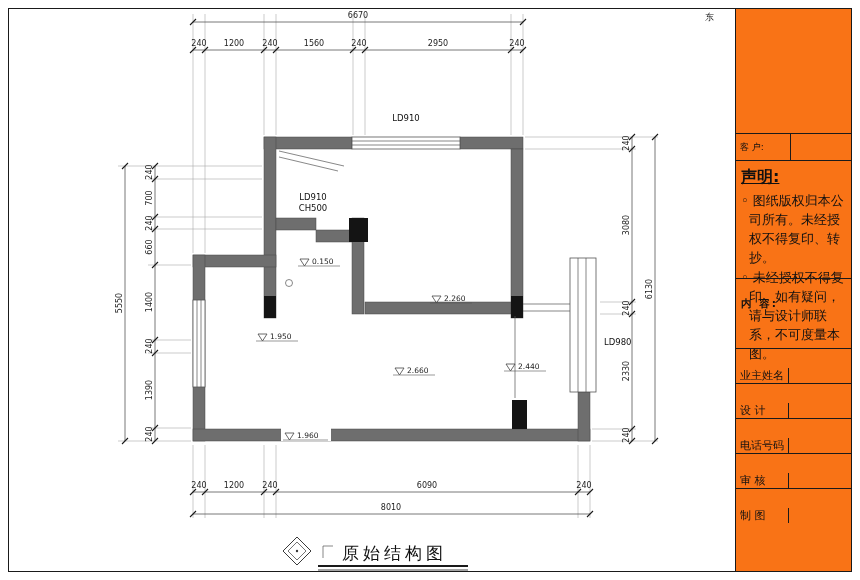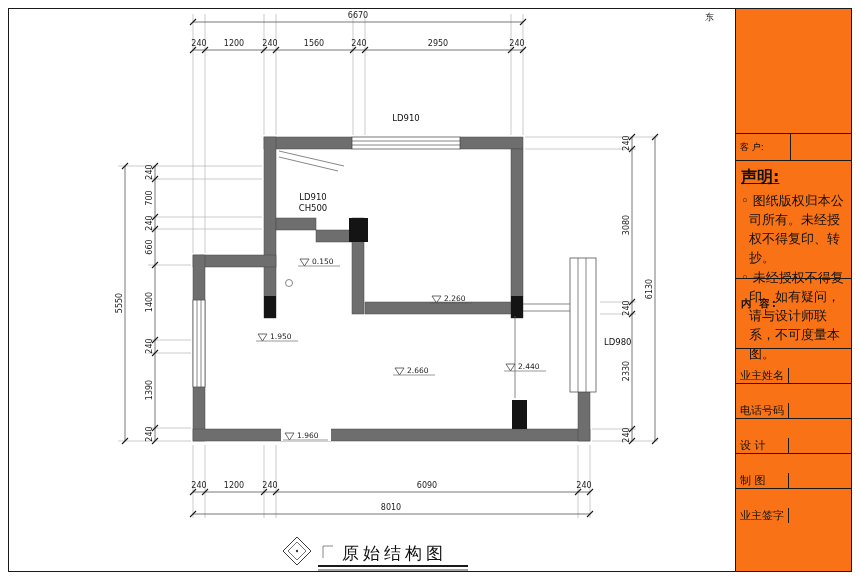--- a/index.html
+++ b/index.html
@@ -290,30 +290,30 @@
     </div>
     <div class="tb-content">
       <div class="tb-content-title">内 容:</div>
     </div>
     <div class="tb-grid">
       <div class="tb-irow">
         <div class="tb-ilabel">业主姓名</div>
         <div class="tb-ivalue"></div>
       </div>
       <div class="tb-irow">
+        <div class="tb-ilabel">设 计</div>
+        <div class="tb-ivalue"></div>
+      </div>
+      <div class="tb-irow">
         <div class="tb-ilabel">电话号码</div>
         <div class="tb-ivalue"></div>
       </div>
       <div class="tb-irow">
-        <div class="tb-ilabel">设 计</div>
+        <div class="tb-ilabel">审 核</div>
         <div class="tb-ivalue"></div>
       </div>
       <div class="tb-irow">
         <div class="tb-ilabel">制 图</div>
-        <div class="tb-ivalue"></div>
-      </div>
-      <div class="tb-irow">
-        <div class="tb-ilabel">业主签字</div>
         <div class="tb-ivalue"></div>
       </div>
     </div>
   </div>
 </div>
 
 </body></html>

